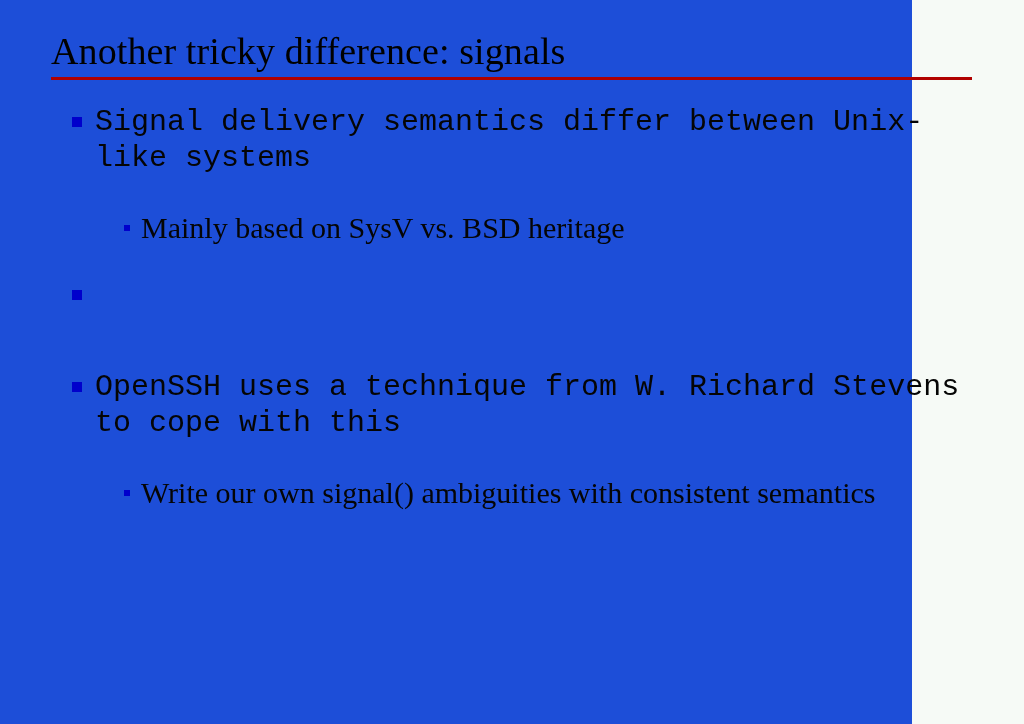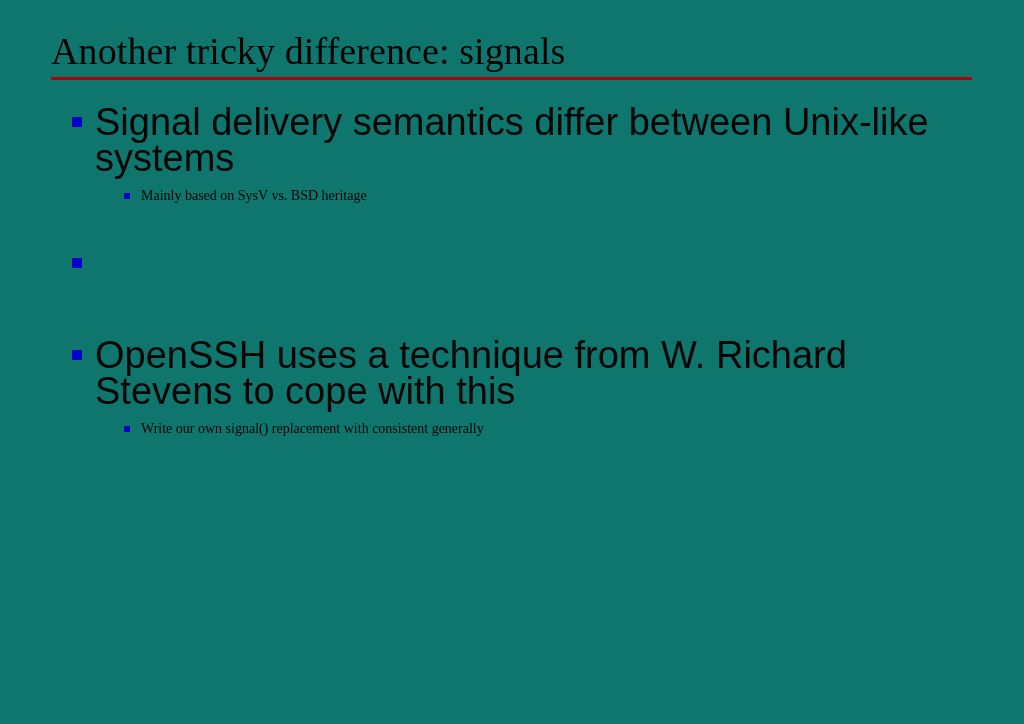--- a/index.html
+++ b/index.html
@@ -8,23 +8,23 @@
   }
   body {
     width: 1024px;
     height: 724px;
     background: #f6faf6;
     font-family: "Liberation Serif", "DejaVu Serif", serif;
     overflow: hidden;
   }
   .slide {
     position: relative;
-    width: 1024px;
+    width: 912px;
     height: 724px;
-    background: #0f766e;
+    background: #1d4ed8;
     box-sizing: border-box;
   }
 
   
   .title-block {
     position: absolute;
     left: 51px;
     top: 28px;
     width: 921px;
   }
@@ -53,46 +53,47 @@
 
   .bullet-group {
     margin: 0 0 0 0;
   }
 
   
   .b1 {
     position: relative;
     padding-left: 95px;
     padding-right: 60px;
-    font-size: 38px;
+    font-size: 30px;
     line-height: 36px;
     color: #050505;
-    font-family: Liberation Sans, sans-serif;
+    font-family: Liberation Mono, monospace;
   }
   .b1 .marker {
     position: absolute;
     left: 72px;
     top: 13px;
     width: 10px;
     height: 10px;
     background: #0000cc;
   }
   .b1 .txt {
     display: block;
   }
 
   
   .b2 {
     position: relative;
     padding-left: 141px;
     padding-right: 120px;
-    font-size: 14px;
+    font-size: 30px;
     line-height: 36px;
     color: #050505;
     font-family: "Liberation Serif", "DejaVu Serif", serif;
+    margin-top: 32px;
   }
   .b2 .marker {
     position: absolute;
     left: 124px;
     top: 15px;
     width: 6px;
     height: 6px;
     background: #0000cc;
   }
   .b2 .txt {
@@ -144,18 +145,18 @@
     <div class="gap-lg"></div>
 
     <div class="bullet-group">
       <div class="b1">
         <span class="marker"></span>
         <span class="txt">OpenSSH uses a technique from W. Richard Stevens to cope with this</span>
       </div>
       <div class="gap-sm"></div>
       <div class="b2">
         <span class="marker"></span>
-        <span class="txt">Write our own signal() replacement with consistent generally</span>
+        <span class="txt">Write our own signal() ambiguities with consistent semantics</span>
       </div>
     </div>
 
   </div>
 </div>
 
 </body></html>

